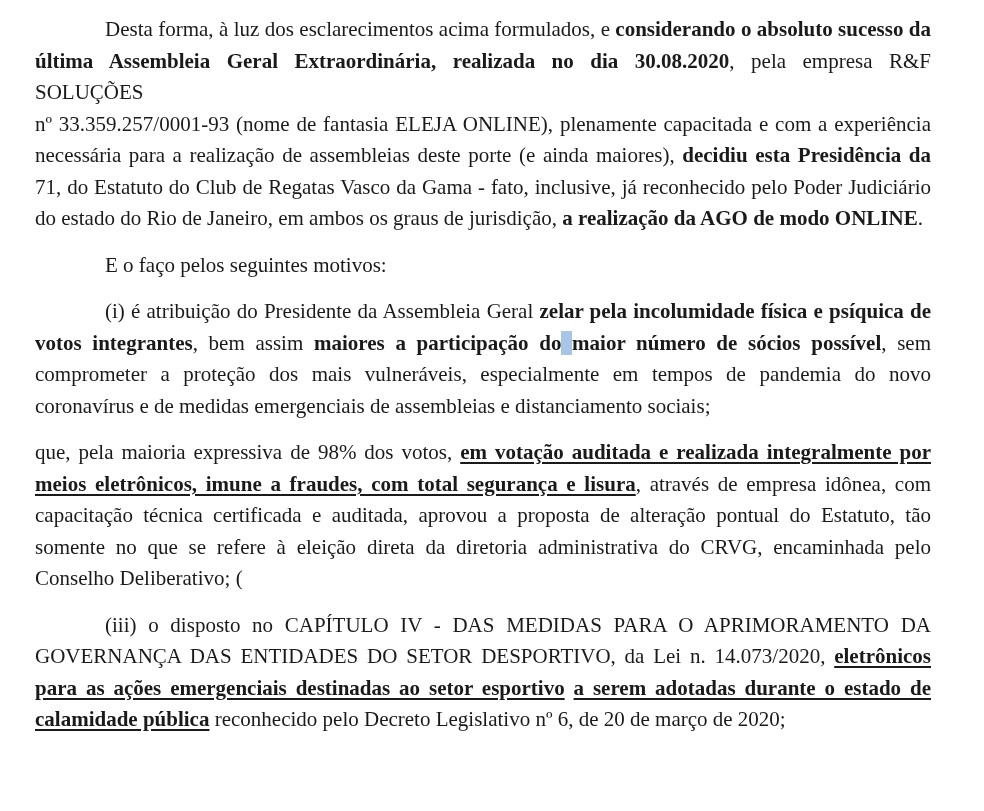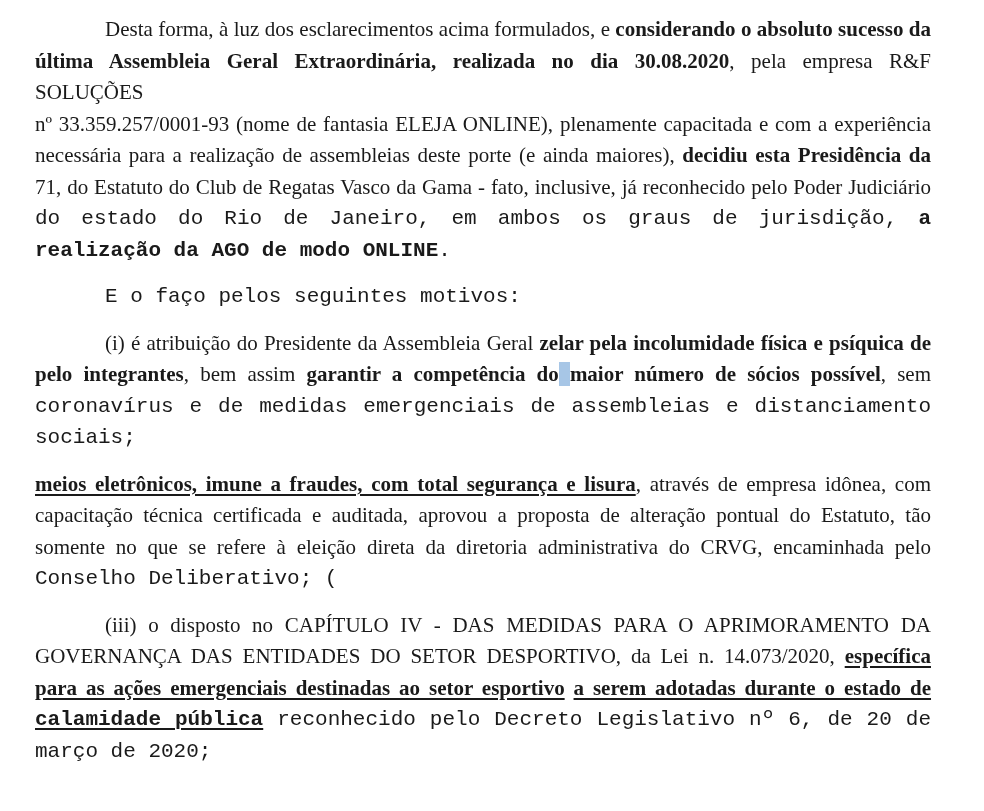--- a/index.html
+++ b/index.html
@@ -16,21 +16,21 @@
   }
   .para { margin: 0 0 15px 0; }
   .line {
     font-size: 21px;
     line-height: 31.5px;
     text-align: justify;
     text-align-last: justify;
     white-space: normal;
   }
   .line.first { text-indent: 70px; }
-  .line.last { text-align-last: left; font-family: Liberation Mono, monospace; }
+  .line.last { text-align-last: left; }
   .run { }
   .b { font-weight: bold; }
   .u { text-decoration: underline; text-decoration-thickness: 2px; text-underline-offset: 3px; }
   .hl { background-color: var(--selection-color, #a7c6e6); }
 </style>
 </head>
 <body>
 
 <div class="page">
   <div>
@@ -40,29 +40,31 @@
         <div class="line"><span class="run">nº 33.359.257/0001-93 (nome de fantasia ELEJA ONLINE), plenamente capacitada e com a experiência</span></div>
         <div class="line"><span class="run">necessária para a realização de assembleias deste porte (e ainda maiores), </span><span class="run b">decidiu esta Presidência da</span></div>
         <div class="line"><span class="run">71, do Estatuto do Club de Regatas Vasco da Gama - fato, inclusive, já reconhecido pelo Poder Judiciário</span></div>
         <div class="line last"><span class="run">do estado do Rio de Janeiro, em ambos os graus de jurisdição, </span><span class="run b">a realização da AGO de modo ONLINE</span><span class="run">.</span></div>
       </div>
       <div class="para">
         <div class="line first last"><span class="run">E o faço pelos seguintes motivos:</span></div>
       </div>
       <div class="para">
         <div class="line first"><span class="run">(i) é atribuição do Presidente da Assembleia Geral </span><span class="run b">zelar pela incolumidade física e psíquica de</span></div>
-        <div class="line"><span class="run b">pelo integrantes</span><span class="run">, bem assim </span><span class="run b">garantir a competência do</span><span class="run b hl">&nbsp;</span><span class="run b">maior número de sócios possível</span><span class="run">, sem</span></div>
+        <div class="line"><span class="run b">votos integrantes</span><span class="run">, bem assim </span><span class="run b">maiores a participação do</span><span class="run b hl">&nbsp;</span><span class="run b">maior número de sócios possível</span><span class="run">, sem</span></div>
+        <div class="line"><span class="run">comprometer a proteção dos mais vulneráveis, especialmente em tempos de pandemia do novo</span></div>
         <div class="line last"><span class="run">coronavírus e de medidas emergenciais de assembleias e distanciamento sociais;</span></div>
       </div>
       <div class="para">
+        <div class="line"><span class="run">que, pela maioria expressiva de 98% dos votos, </span><span class="run b u">em votação auditada e realizada integralmente por</span></div>
         <div class="line"><span class="run b u">meios eletrônicos, imune a fraudes, com total segurança e lisura</span><span class="run">, através de empresa idônea, com</span></div>
         <div class="line"><span class="run">capacitação técnica certificada e auditada, aprovou a proposta de alteração pontual do Estatuto, tão</span></div>
         <div class="line"><span class="run">somente no que se refere à eleição direta da diretoria administrativa do CRVG, encaminhada pelo</span></div>
         <div class="line last"><span class="run">Conselho Deliberativo; (</span></div>
       </div>
       <div class="para">
         <div class="line first"><span class="run">(iii) o disposto no CAPÍTULO IV - DAS MEDIDAS PARA O APRIMORAMENTO DA</span></div>
-        <div class="line"><span class="run">GOVERNANÇA DAS ENTIDADES DO SETOR DESPORTIVO, da Lei n. 14.073/2020, </span><span class="run b u">específica</span></div>
+        <div class="line"><span class="run">GOVERNANÇA DAS ENTIDADES DO SETOR DESPORTIVO, da Lei n. 14.073/2020, </span><span class="run b u">eletrônicos</span></div>
         <div class="line"><span class="run b u">para as ações emergenciais destinadas ao setor esportivo</span><span class="run"> </span><span class="run b u">a serem adotadas durante o estado de</span></div>
         <div class="line last"><span class="run b u">calamidade pública</span><span class="run"> reconhecido pelo Decreto Legislativo nº 6, de 20 de março de 2020;</span></div>
       </div>
     </div>
 </div>
 
 </body></html>

